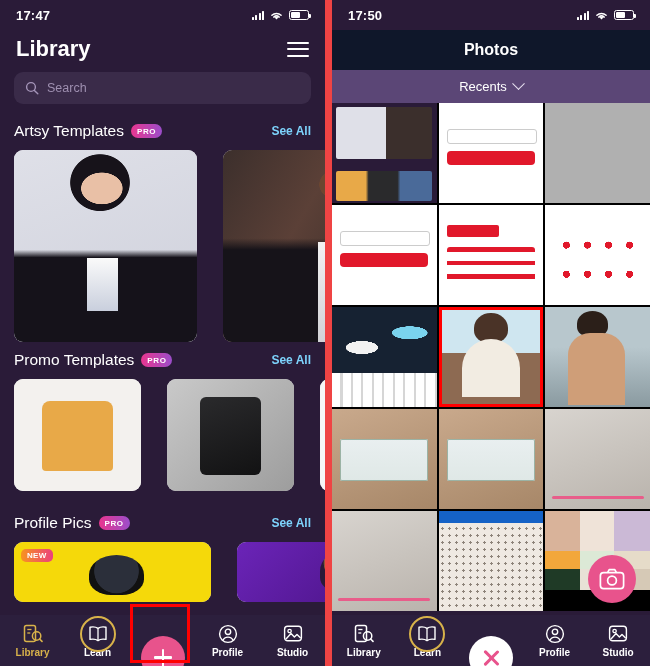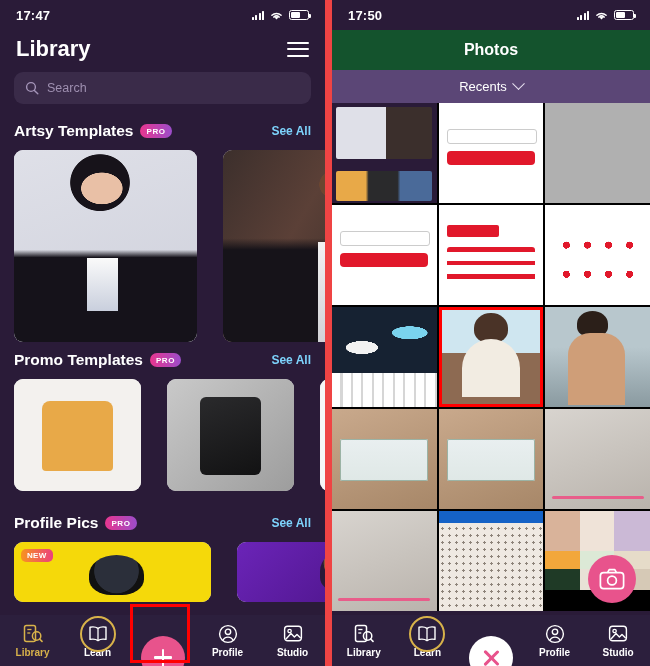--- a/index.html
+++ b/index.html
@@ -32,21 +32,21 @@
 
   .searchwrap { padding:0 14px 12px; }
   .search { height:32px; background:#3a2b49; border-radius:9px; display:flex; align-items:center; gap:8px; padding:0 11px; }
   .search svg { flex:none; }
   .search input { flex:1; border:0; outline:0; background:transparent; color:#cfc3dd; font-size:12.5px; font-family:inherit; }
   .search input::placeholder { color:#9e8fb0; }
 
   
   .section-hd { display:flex; align-items:center; justify-content:space-between; padding:6px 14px 7px; }
   .sec-left { display:flex; align-items:center; gap:7px; }
-  .sec-title { color:#fff; font-size:15.5px; font-weight:bold; }
+  .sec-title { color:#fff; font-size:15.5px; font-weight:normal; }
   .pro { font-size:8px; font-weight:bold; color:#fff; letter-spacing:.6px;
          background:linear-gradient(90deg,#e8368f,#9b4dca); border-radius:7px; padding:2.5px 6px 2px; }
   .see-all { color:#7dd3fc; font-size:12px; font-weight:bold; cursor:pointer; }
 
   .row { display:flex; gap:26px; padding:3px 14px; overflow:hidden; }
   .card { border-radius:9px; overflow:hidden; flex:none; position:relative; background:#d9d9de; }
 
   .artsy .card { width:183px; height:192px; }
   .promo .card { width:127px; height:112px; }
   .pfp .card { width:197px; height:60px; }
@@ -104,21 +104,21 @@
   .plus::before,.plus::after { content:""; position:absolute; background:#fff; border-radius:1px; }
   .plus::before { left:9px; top:1px; width:2.6px; height:18px; }
   .plus::after  { top:8.7px; left:1px; height:2.6px; width:18px; }
   .xmark { position:relative; width:20px; height:20px; }
   .xmark::before,.xmark::after { content:""; position:absolute; left:9px; top:0; width:2.8px; height:20px;
          background:#e8538c; border-radius:2px; }
   .xmark::before { transform:rotate(45deg); } .xmark::after { transform:rotate(-45deg); }
 
   
   .ph-title { height:40px; display:flex; align-items:center; justify-content:center;
-              color:#fff; font-size:16px; font-weight:bold; background:#14532d; }
+              color:#fff; font-size:16px; font-weight:bold; background:#0f172a; }
   .recents { height:33px; background:#5b4676; display:flex; align-items:center; justify-content:center;
              gap:7px; color:#fff; font-size:13px; cursor:pointer; }
   .chev { width:9px; height:9px; border-right:1.6px solid #e7e0f0; border-bottom:1.6px solid #e7e0f0;
           transform:rotate(45deg) translate(-2px,-2px); }
 
   .grid { display:grid; grid-template-columns:repeat(3,1fr); gap:2px; background:#000;
           height:508px; overflow:hidden; }
   .thumb { position:relative; overflow:hidden; background:#ddd; }
   .thumb.sel { outline:3px solid #ff0000; outline-offset:-3px; z-index:2; }
 

